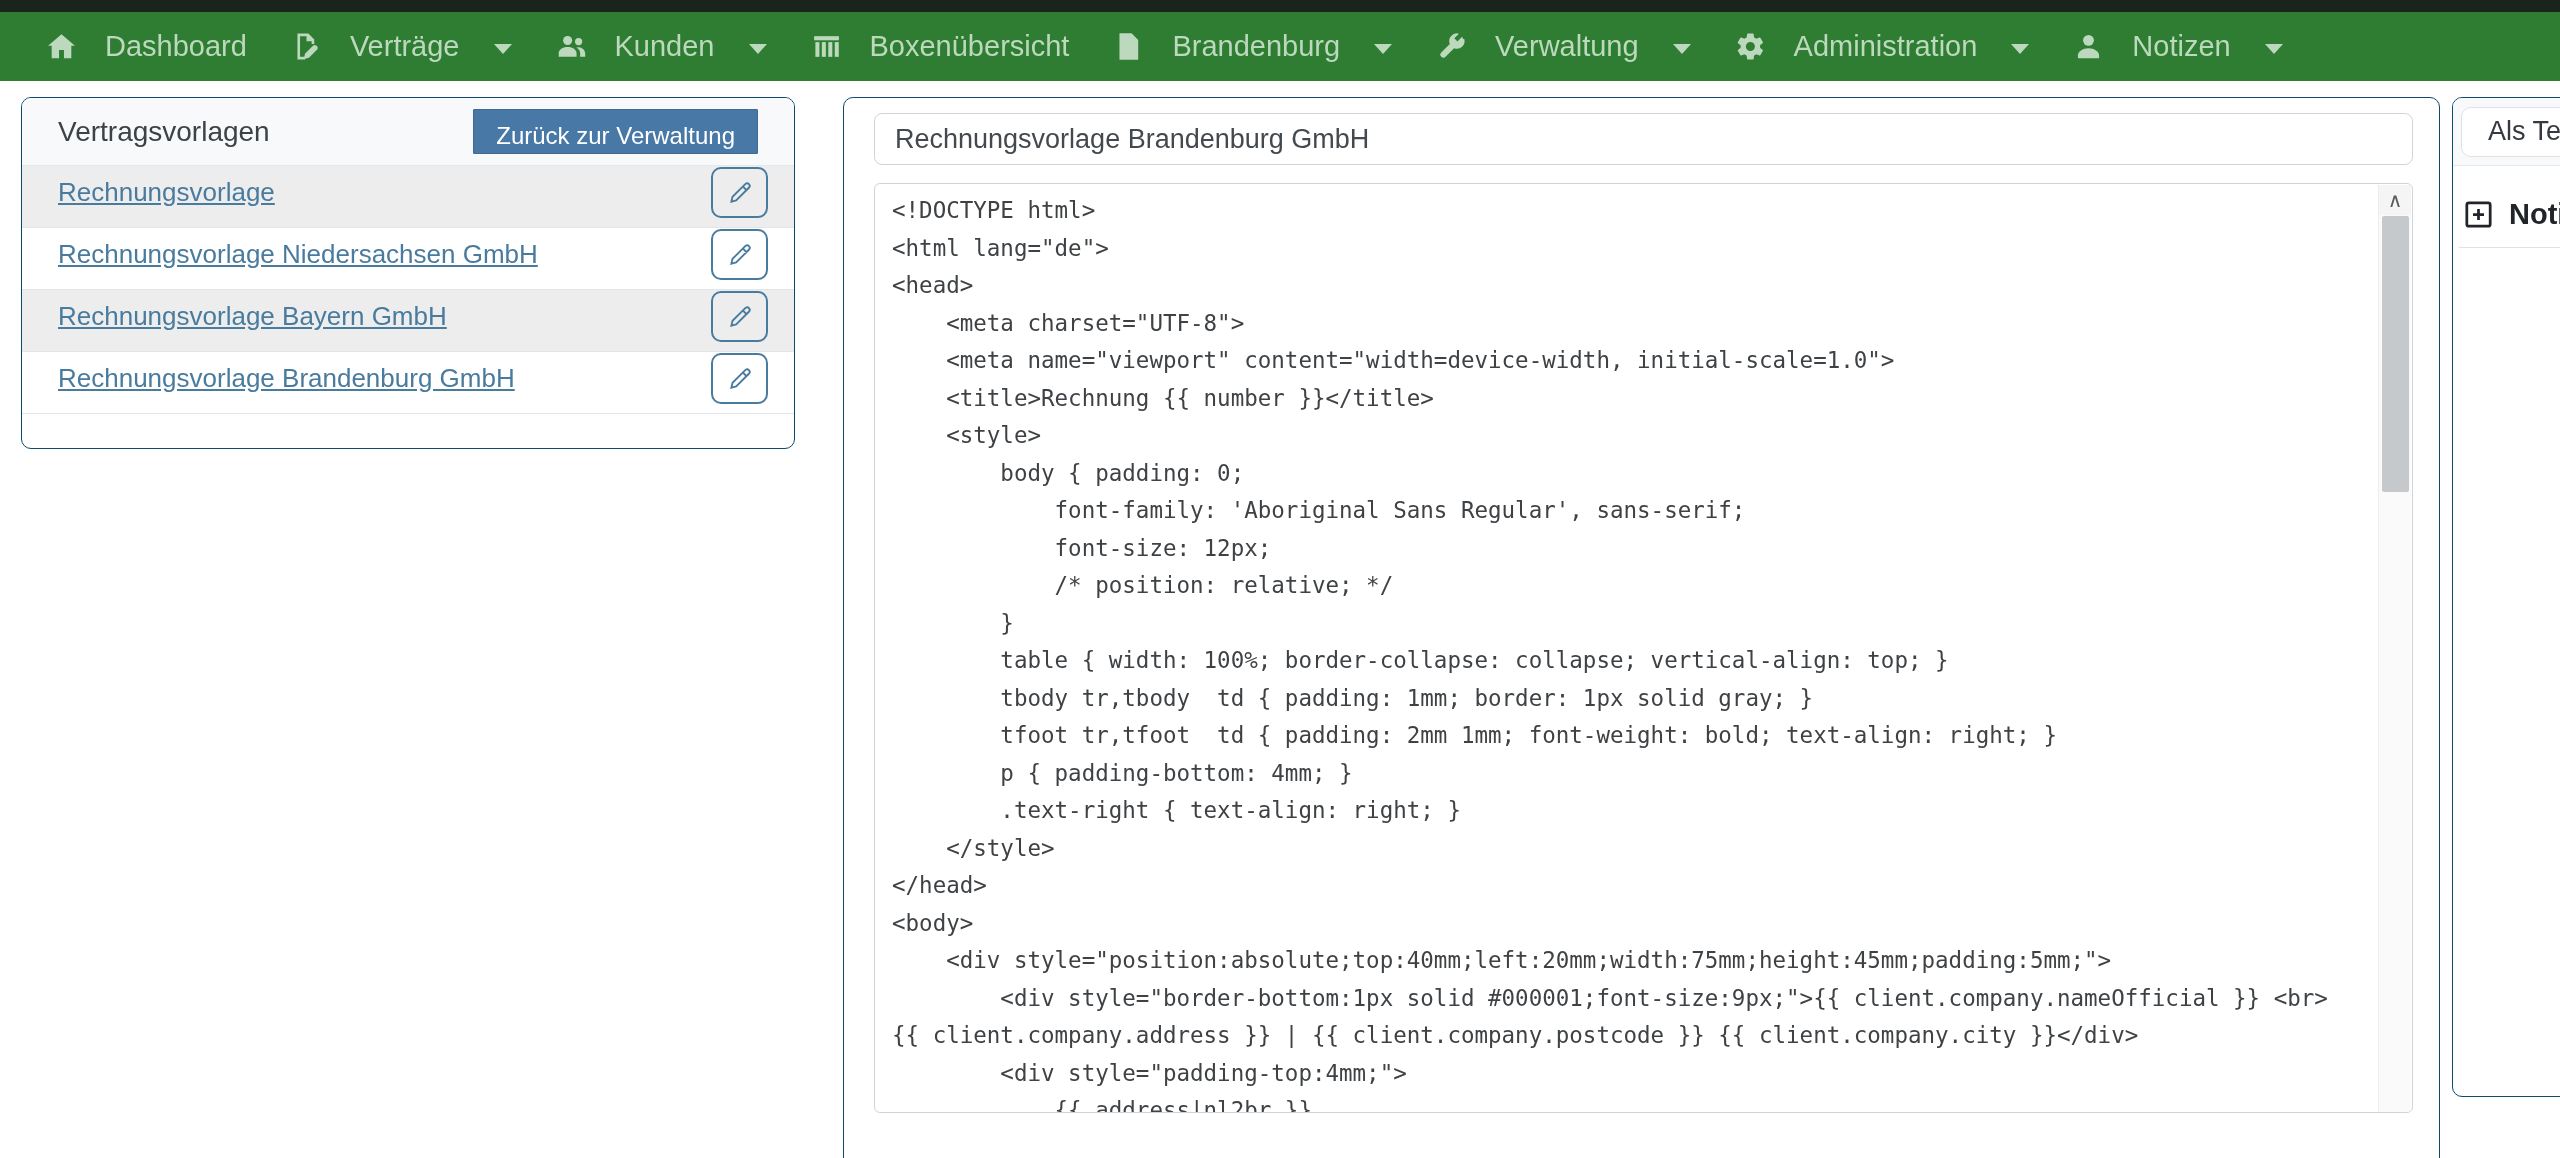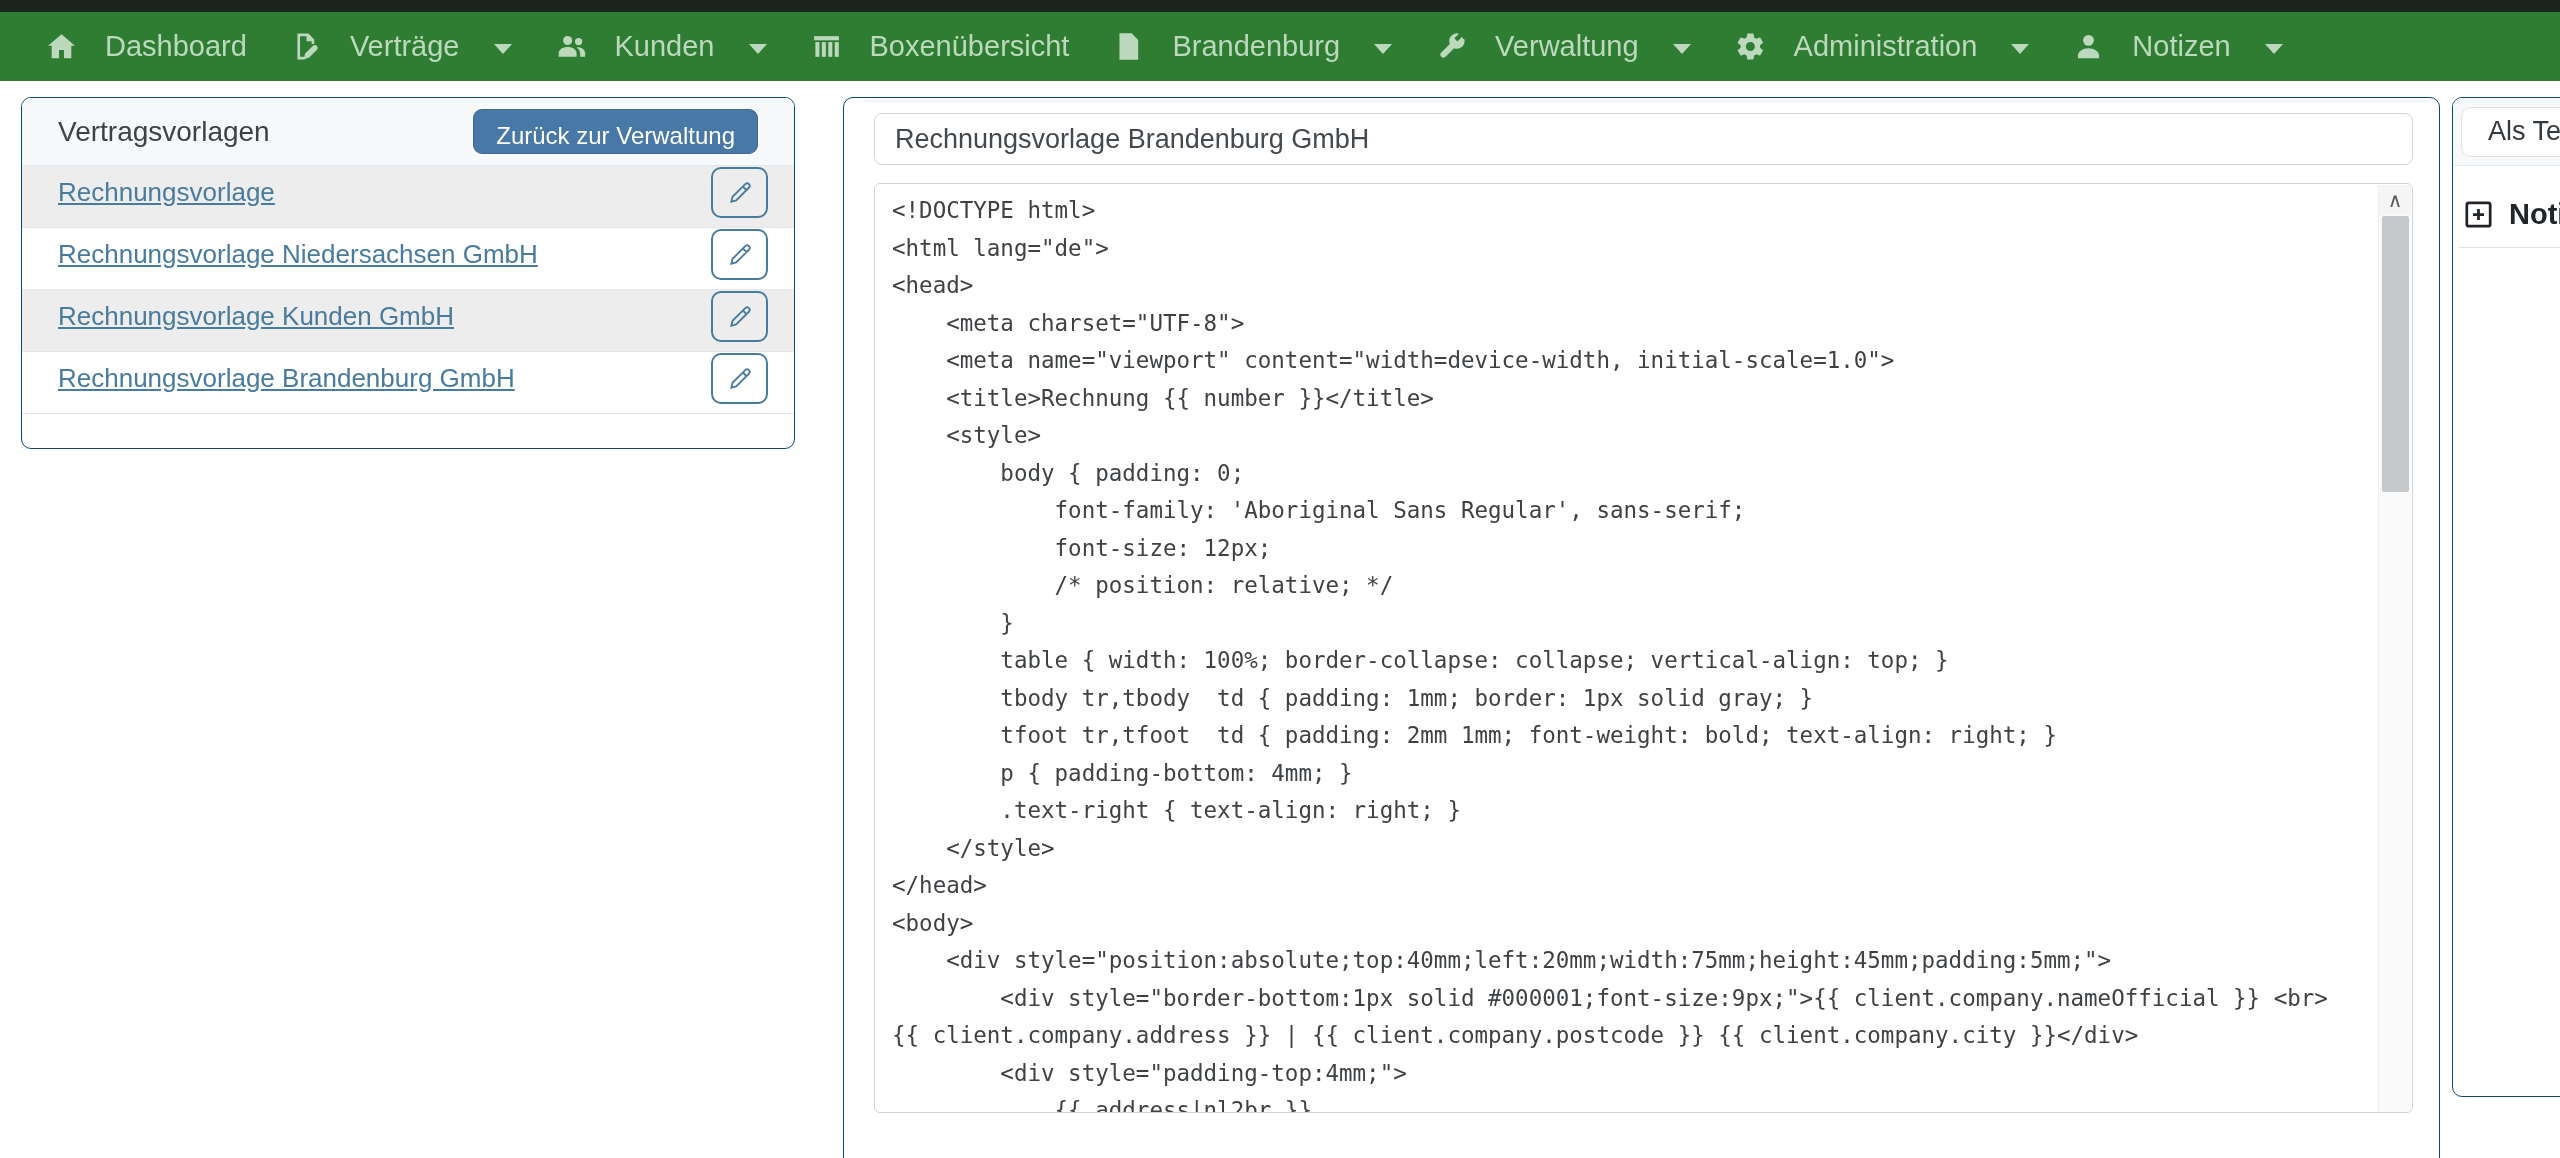--- a/index.html
+++ b/index.html
@@ -19,21 +19,21 @@
 
   
   .card { position:absolute; background:#fff; border:1px solid #0c4a6e; border-radius:10px; overflow:hidden; }
   .card-header { background:#f8f9fa; border-bottom:1px solid #e6e9ec; display:flex; align-items:center; }
   .card-title { color:#3c4247; font-size:28px; }
 
   
   #templates-card { left:21px; top:97px; width:774px; height:352px; }
   #templates-card .card-header { height:68px; padding:0 36px; justify-content:space-between; }
   .back-btn { background:#4878a5; border:1px solid #416992; color:#fff; font-size:24px;
-              border-radius:9px; height:45px; padding:12px 22px; cursor:pointer;
+              border-radius:1px; height:45px; padding:12px 22px; cursor:pointer;
               font-family:"Liberation Sans", sans-serif; }
   .vrow { height:62px; display:flex; align-items:center; justify-content:space-between;
           padding:0 26px 8px 36px; border-bottom:1px solid #e3e6e8; }
   .vrow.stripe { background:#ededee; }
   .vrow a { color:#497b9e; font-size:26px; text-decoration:underline; cursor:pointer; }
   .edit-btn { width:57px; height:51px; border:2px solid #497b9e; border-radius:10px;
               background:transparent; color:#497b9e; cursor:pointer;
               display:flex; align-items:center; justify-content:center; }
   .edit-btn svg { width:28px; height:28px; }
 
@@ -155,21 +155,21 @@
   </div>
   <div class="vrow">
     <a>Rechnungsvorlage Niedersachsen GmbH</a>
     <button class="edit-btn">
       <svg viewBox="0 0 24 24" fill="none" stroke="currentColor" stroke-width="1.6">
           <path d="M13.9 5.9l4.2 4.2M4.6 19.4l1-4.1L16.7 4.2a2.2 2.2 0 0 1 3.1 3.1L8.7 18.4l-4.1 1z"></path>
         </svg>
     </button>
   </div>
   <div class="vrow stripe">
-    <a>Rechnungsvorlage Kunden GmbH</a>
+    <a>Rechnungsvorlage Bayern GmbH</a>
     <button class="edit-btn">
       <svg viewBox="0 0 24 24" fill="none" stroke="currentColor" stroke-width="1.6">
           <path d="M13.9 5.9l4.2 4.2M4.6 19.4l1-4.1L16.7 4.2a2.2 2.2 0 0 1 3.1 3.1L8.7 18.4l-4.1 1z"></path>
         </svg>
     </button>
   </div>
   <div class="vrow">
     <a>Rechnungsvorlage Brandenburg GmbH</a>
     <button class="edit-btn">
       <svg viewBox="0 0 24 24" fill="none" stroke="currentColor" stroke-width="1.6">

